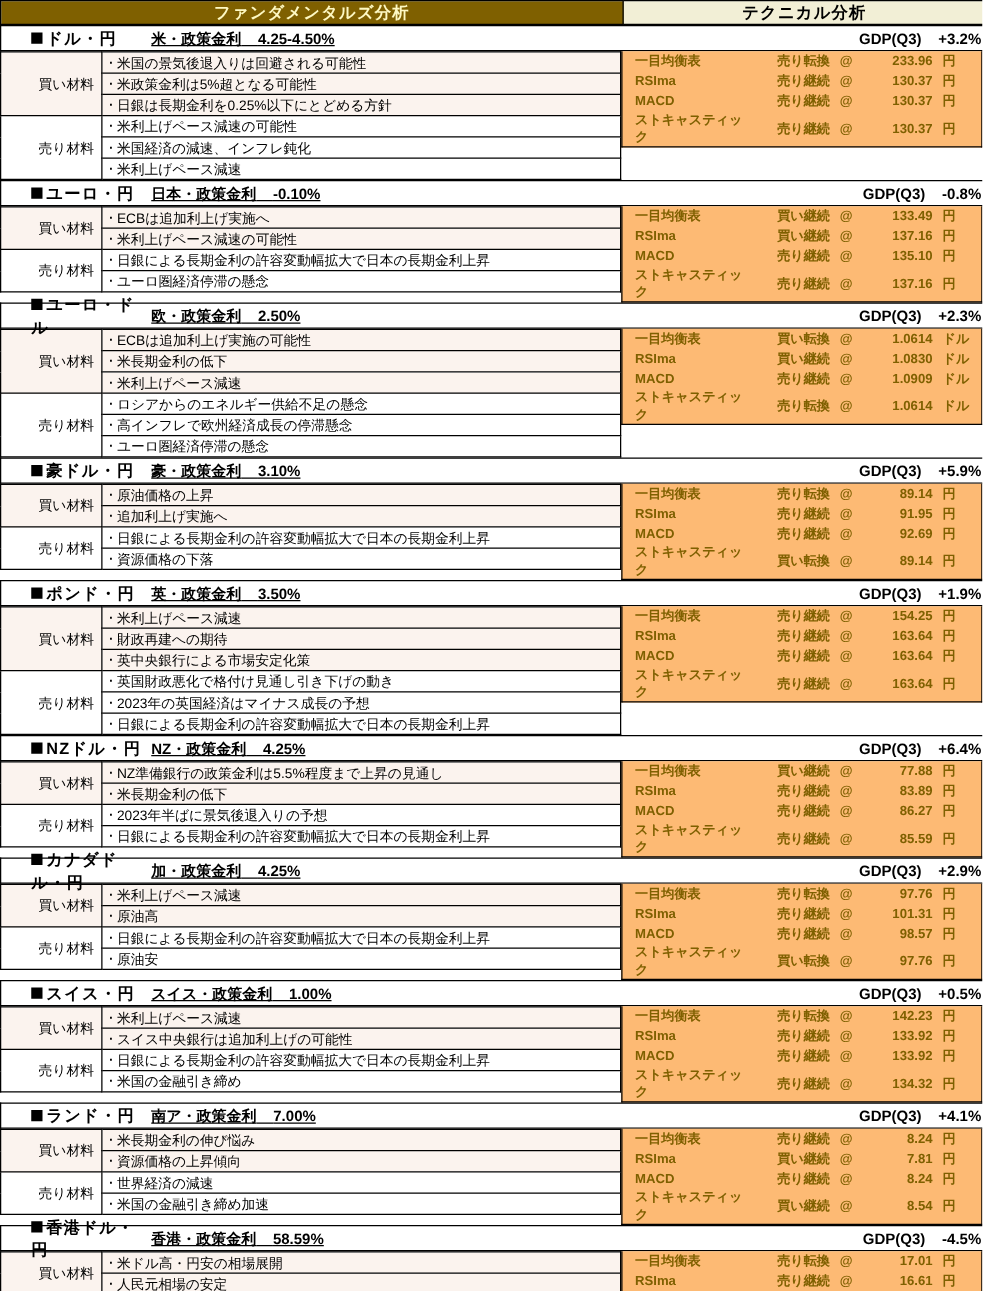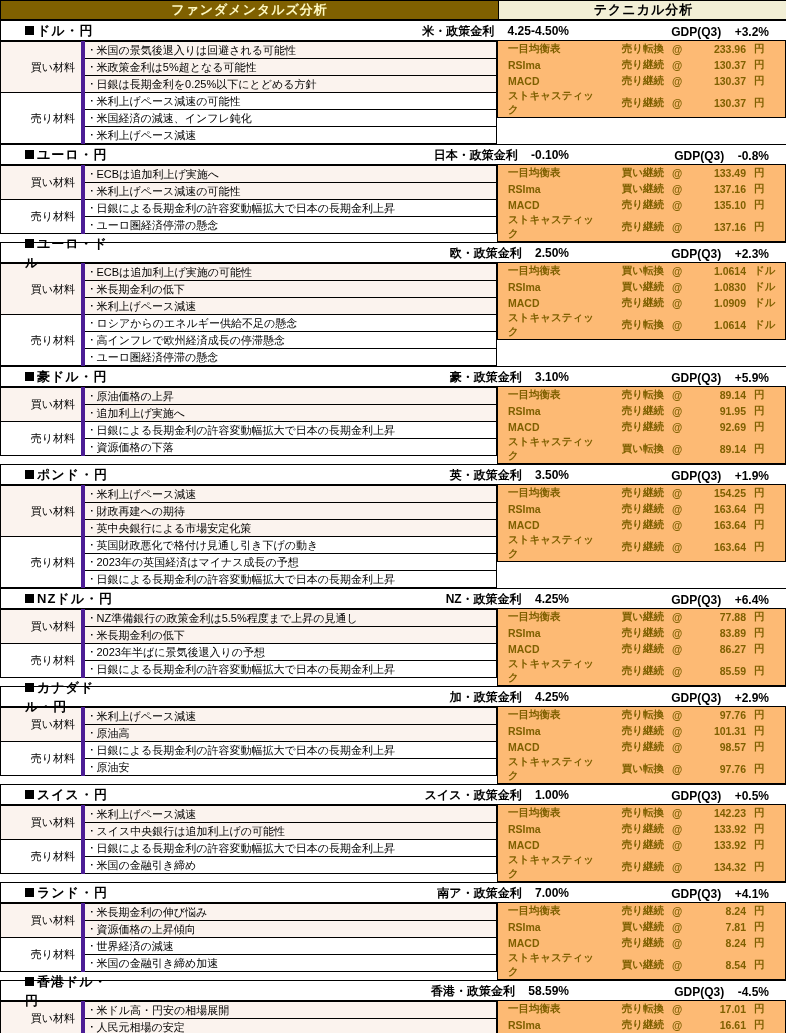--- a/index.html
+++ b/index.html
@@ -22,33 +22,33 @@
   
   .pairrow td{border:1px solid #000000;background:#ffffff;height:19px;}
   .sq{width:9px;height:9px;background:#000000;display:inline-block;margin-right:3px;}
   .pairname{font-weight:bold;font-size:13px;letter-spacing:1px;}
   .policy{font-weight:bold;font-size:12px;}
   .policyval{font-weight:bold;font-size:12px;}
   .gdp{font-weight:bold;font-size:12px;}
   .gdpval{font-weight:bold;font-size:12px;}
   .pair-cells{display:flex;align-items:center;width:100%;height:19px;}
   .c-pair{width:96px;margin-left:24px;}
-  .c-pol{flex:1;text-align:right;}
-  .c-gdp{width:200px;text-align:right;padding-right:18px;}
+  .c-pol{flex:1;text-align:left;text-decoration:underline;}
+  .c-gdp{width:200px;text-align:right;padding-right:2px;}
 
   
   .sidelab{
     width:56px;text-align:center;font-size:11px;border:1px solid #000000;
     background:#ffffff;
     padding-left:24px;
   }
   .buybg{background:#fbf3ee;}
   .sellbg{background:#ffffff;}
   .bullet{
-    font-size:11px;border-bottom:1px solid #000000;border-left:4px solid #4c1d95;
+    font-size:11px;border-bottom:1px solid #000000;border-left:1px solid #4c1d95;
     border-right:1px solid #000000;height:16px;padding-left:4px;white-space:nowrap;overflow:hidden;
   }
   .bullet span.dot{margin-right:2px;}
   .bullet.first{border-top:1px solid #000000;}
 
   
   .tech{
     background:#fdba74;border-left:1px solid #000000;border-right:1px solid #000000;
     border-bottom:1px solid #000000;
   }

